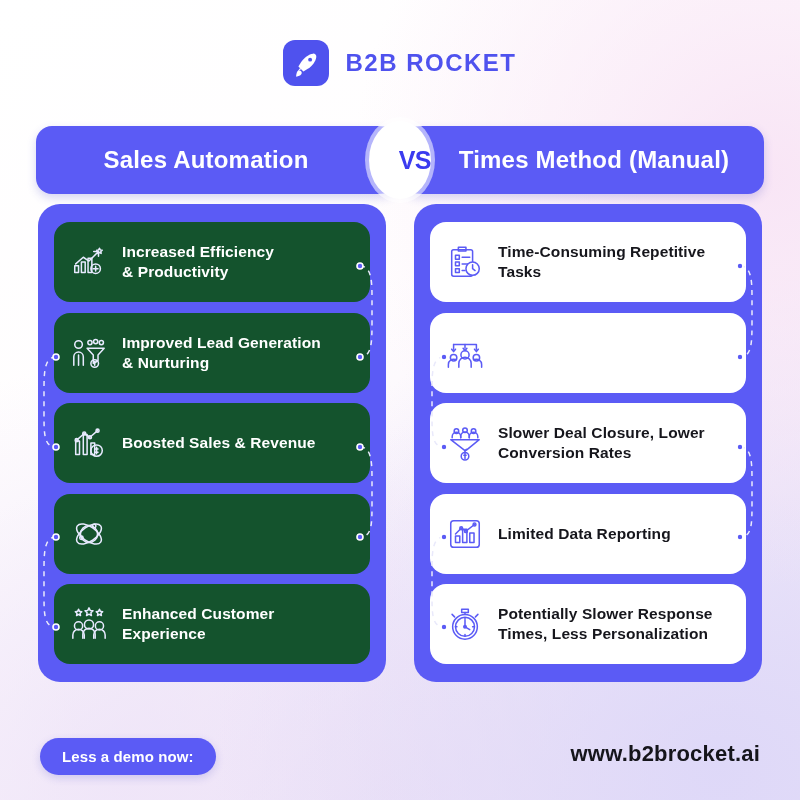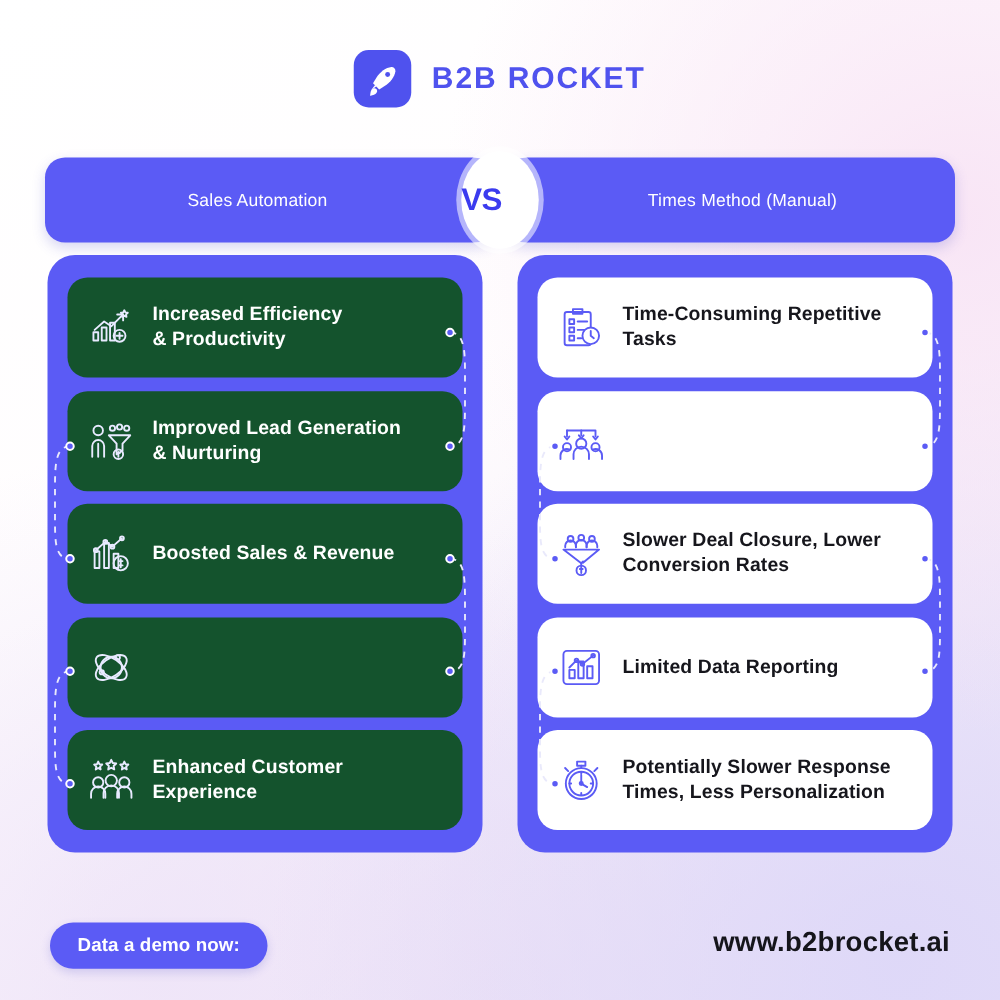--- a/index.html
+++ b/index.html
@@ -44,31 +44,31 @@
   }
   .banner-half {
     position:absolute; top:0; height:68px;
     background:#5b5bf5;
     display:flex; align-items:center; justify-content:center;
     box-shadow:0 4px 10px rgba(70,70,200,.22);
   }
   #banner-left  { left:0;  width:372px; border-radius:16px 30px 30px 16px; }
   #banner-right { right:0; width:372px; border-radius:30px 16px 16px 30px; }
   .banner-label {
-    color:#ffffff; font-size:14px; font-weight:normal; letter-spacing:.2px;
+    color:#ffffff; font-size:24px; font-weight:bold; letter-spacing:.2px;
     white-space:nowrap;
   }
   #banner-left .banner-label  { margin-right:32px; }
   #banner-right .banner-label { margin-left:32px; }
   #vs-badge {
     position:absolute; left:50%; top:50%;
     transform:translate(-50%,-50%);
     width:62px; height:78px; border-radius:50%;
     background:#ffffff;
-    display:flex; align-items:center; justify-content:flex-start;
+    display:flex; align-items:center; justify-content:flex-end;
     box-shadow:0 0 0 4px rgba(255,255,255,.55);
     z-index:3;
   }
   #vs-badge span { color:#3b3bef; font-size:25px; font-weight:bold; letter-spacing:-.5px; }
 
   
   .column {
     position:absolute; top:204px; width:348px; height:478px;
     background:#5b5bf5; border-radius:22px;
     padding:18px 16px;
@@ -310,16 +310,16 @@
         <circle cx="740" cy="357" r="3"></circle>
       <circle cx="444" cy="357" r="3"></circle>
         <circle cx="444" cy="447" r="3"></circle>
       <circle cx="740" cy="447" r="3"></circle>
         <circle cx="740" cy="537" r="3"></circle>
       <circle cx="444" cy="537" r="3"></circle>
         <circle cx="444" cy="627" r="3"></circle>
     </g>
   </svg>
 
-  <button id="cta-button">Data a demo now:</button>
+  <button id="cta-button">Less a demo now:</button>
   <div id="site-url">www.b2brocket.ai</div>
 
 </div>
 
 </body></html>

